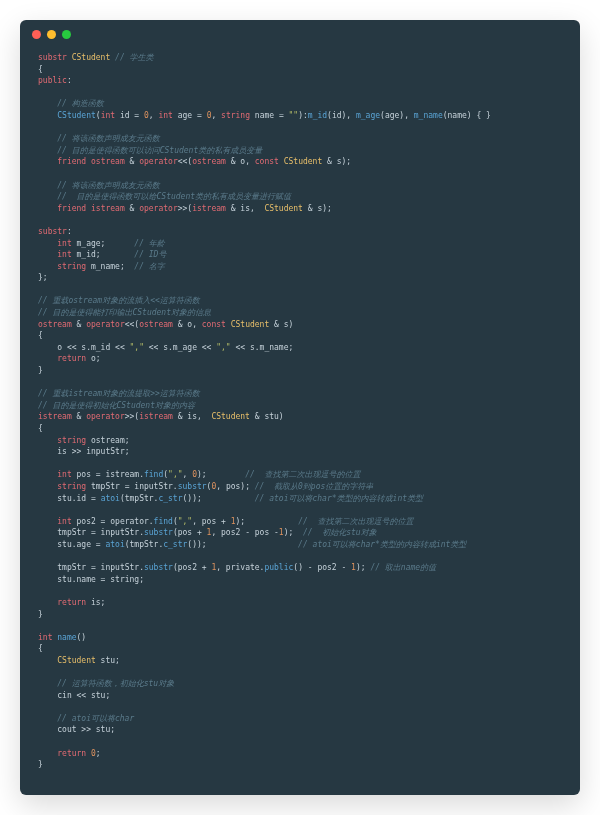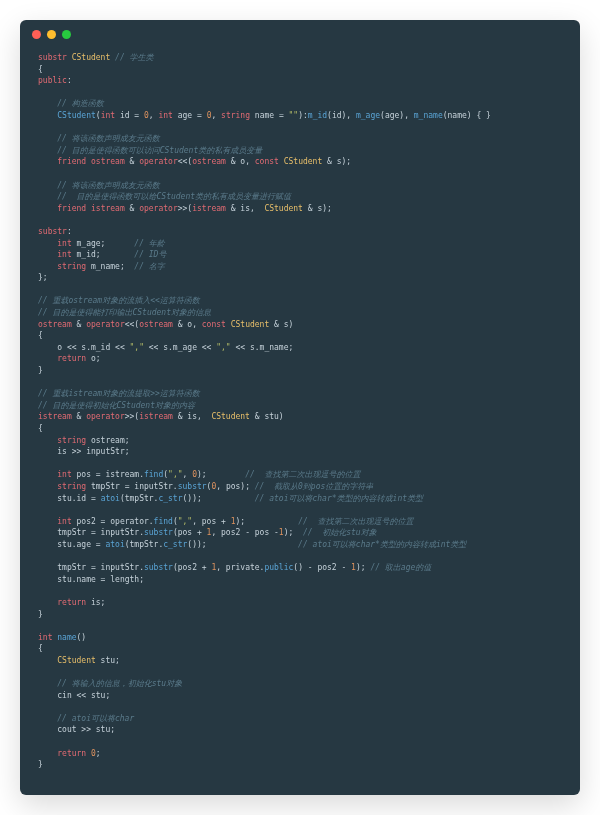--- a/index.html
+++ b/index.html
@@ -66,31 +66,31 @@
 <span class="id">    is &gt;&gt; inputStr;</span>
 <span class="op"></span>
 <span class="op">    </span><span class="ty">int</span><span class="id"> pos = istream.</span><span class="fn">find</span><span class="pn">(</span><span class="st">","</span><span class="op">, </span><span class="nb">0</span><span class="pn">);        </span><span class="cm">//  查找第二次出现逗号的位置</span>
 <span class="op">    </span><span class="ty">string</span><span class="id"> tmpStr = inputStr.</span><span class="fn">substr</span><span class="pn">(</span><span class="nb">0</span><span class="pn">, pos); </span><span class="cm">//  截取从0到pos位置的字符串</span>
 <span class="id">    stu.id = </span><span class="fn">atoi</span><span class="id">(tmpStr.</span><span class="fn">c_str</span><span class="pn">());           </span><span class="cm">// atoi可以将char*类型的内容转成int类型</span>
 <span class="op"></span>
 <span class="op">    </span><span class="ty">int</span><span class="id"> pos2 = operator.</span><span class="fn">find</span><span class="pn">(</span><span class="st">","</span><span class="op">, pos + </span><span class="nb">1</span><span class="pn">);           </span><span class="cm">//  查找第二次出现逗号的位置</span>
 <span class="id">    tmpStr = inputStr.</span><span class="fn">substr</span><span class="op">(pos + </span><span class="nb">1</span><span class="op">, pos2 - pos -</span><span class="nb">1</span><span class="pn">);  </span><span class="cm">//  初始化stu对象</span>
 <span class="id">    stu.age = </span><span class="fn">atoi</span><span class="id">(tmpStr.</span><span class="fn">c_str</span><span class="pn">());                   </span><span class="cm">// atoi可以将char*类型的内容转成int类型</span>
 <span class="op"></span>
-<span class="id">    tmpStr = inputStr.</span><span class="fn">substr</span><span class="op">(pos2 + </span><span class="nb">1</span><span class="id">, private.</span><span class="fn">public</span><span class="op">() - pos2 - </span><span class="nb">1</span><span class="pn">); </span><span class="cm">// 取出age的值</span>
-<span class="id">    stu.name = length;</span>
+<span class="id">    tmpStr = inputStr.</span><span class="fn">substr</span><span class="op">(pos2 + </span><span class="nb">1</span><span class="id">, private.</span><span class="fn">public</span><span class="op">() - pos2 - </span><span class="nb">1</span><span class="pn">); </span><span class="cm">// 取出name的值</span>
+<span class="id">    stu.name = string;</span>
 <span class="op"></span>
 <span class="op">    </span><span class="kw">return</span><span class="id"> is;</span>
 <span class="pn">}</span>
 <span class="op"></span>
 <span class="ty">int</span><span class="op"> </span><span class="fn">name</span><span class="pn">()</span>
 <span class="pn">{</span>
 <span class="op">    </span><span class="cl">CStudent</span><span class="id"> stu;</span>
 <span class="op"></span>
-<span class="op">    </span><span class="cm">// 将输入的信息，初始化stu对象</span>
+<span class="op">    </span><span class="cm">// 运算符函数，初始化stu对象</span>
 <span class="id">    cin &lt;&lt; stu;</span>
 <span class="op"></span>
 <span class="op">    </span><span class="cm">// atoi可以将char</span>
 <span class="id">    cout &gt;&gt; stu;</span>
 <span class="op"></span>
 <span class="op">    </span><span class="kw">return</span><span class="op"> </span><span class="nb">0</span><span class="pn">;</span>
 <span class="pn">}</span>
 </pre>
 </div>
 

